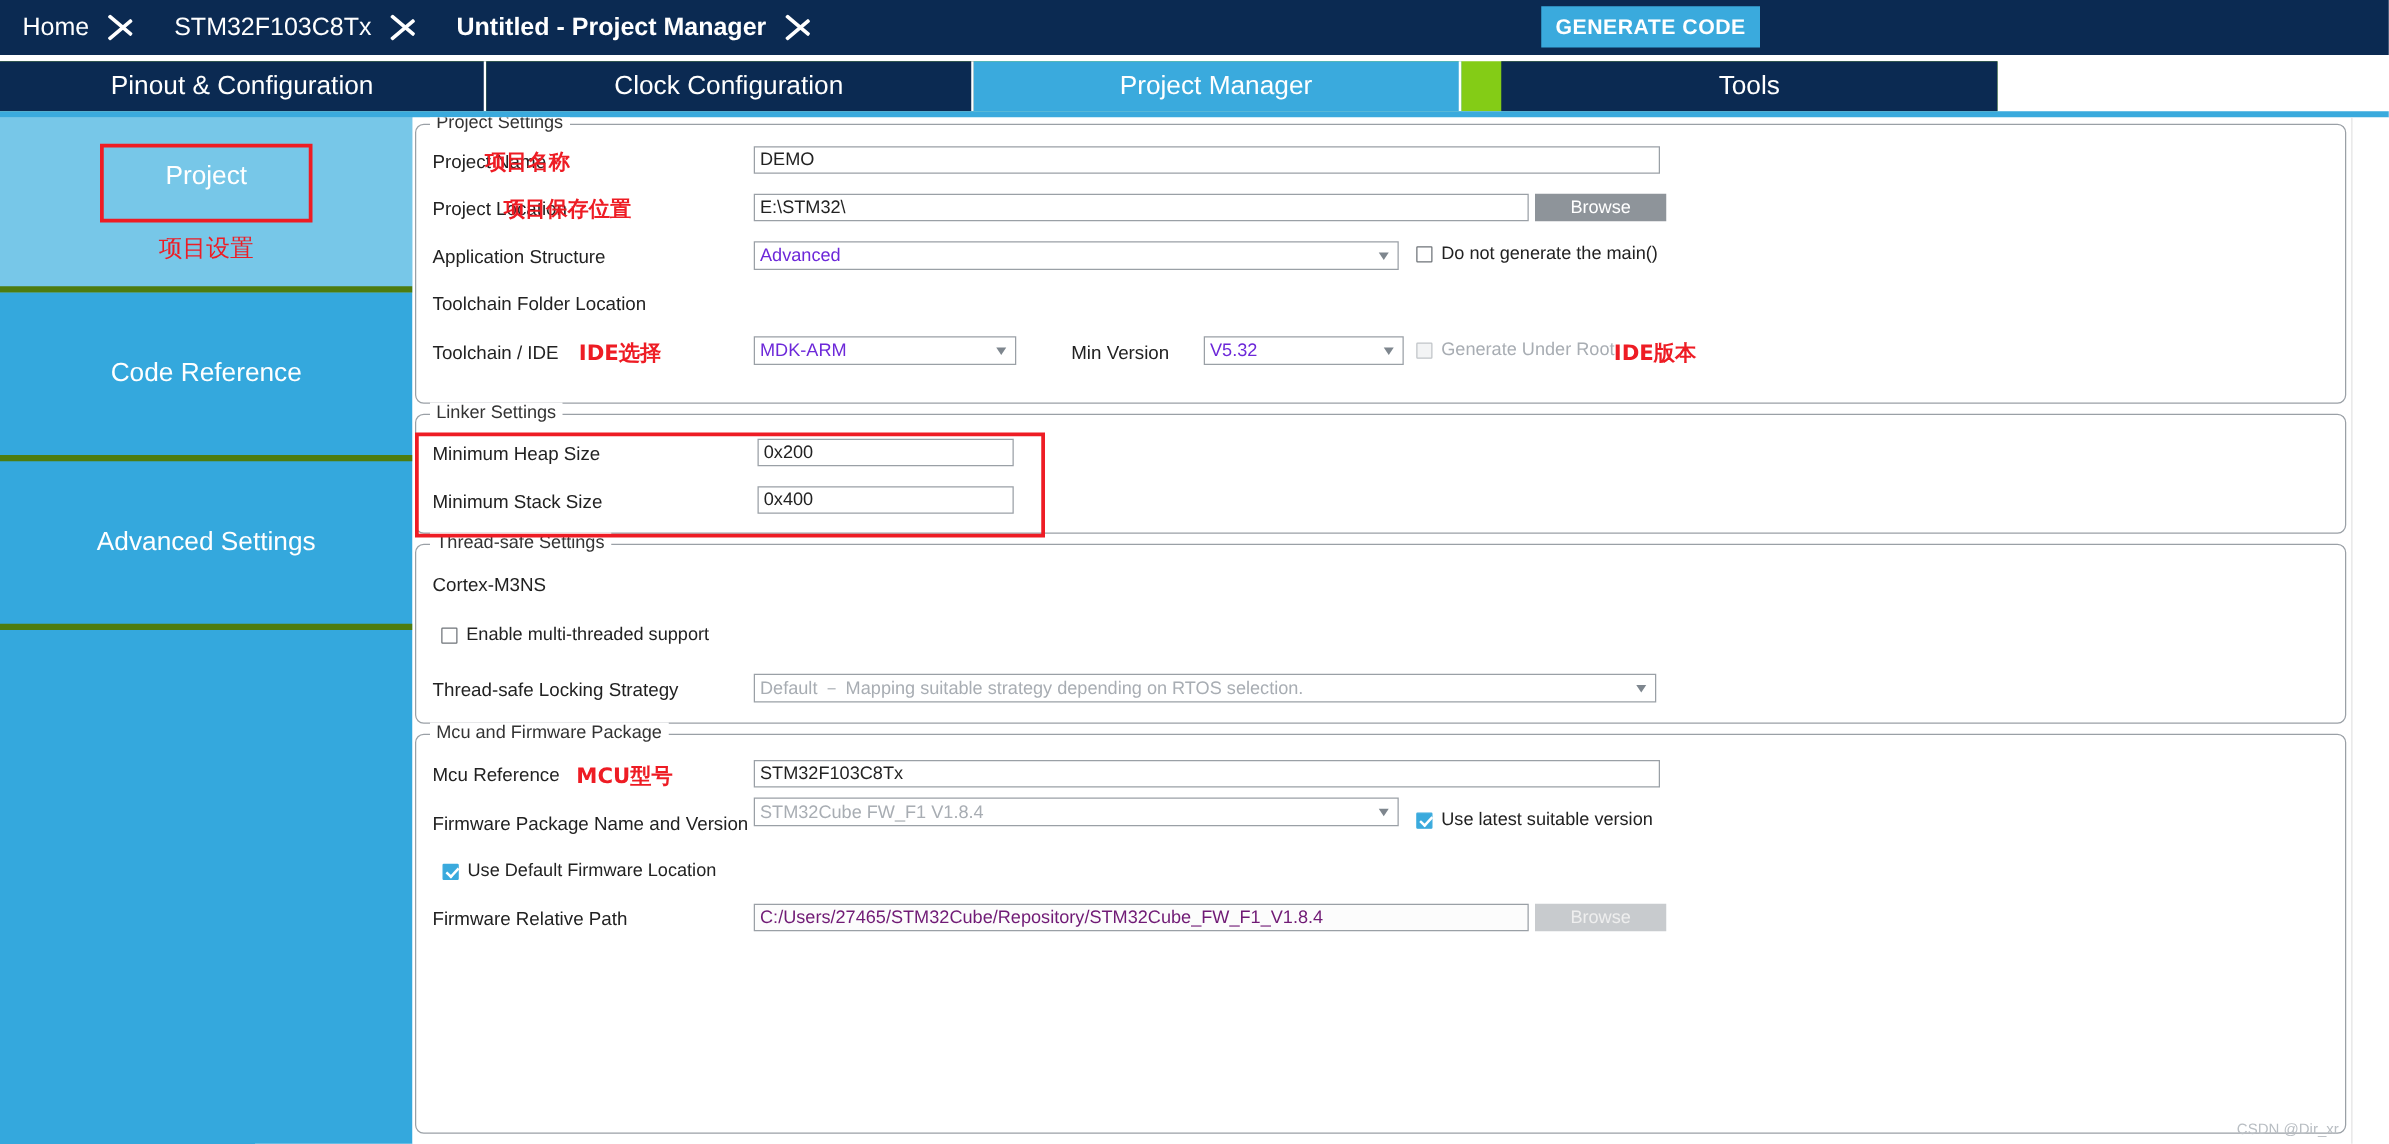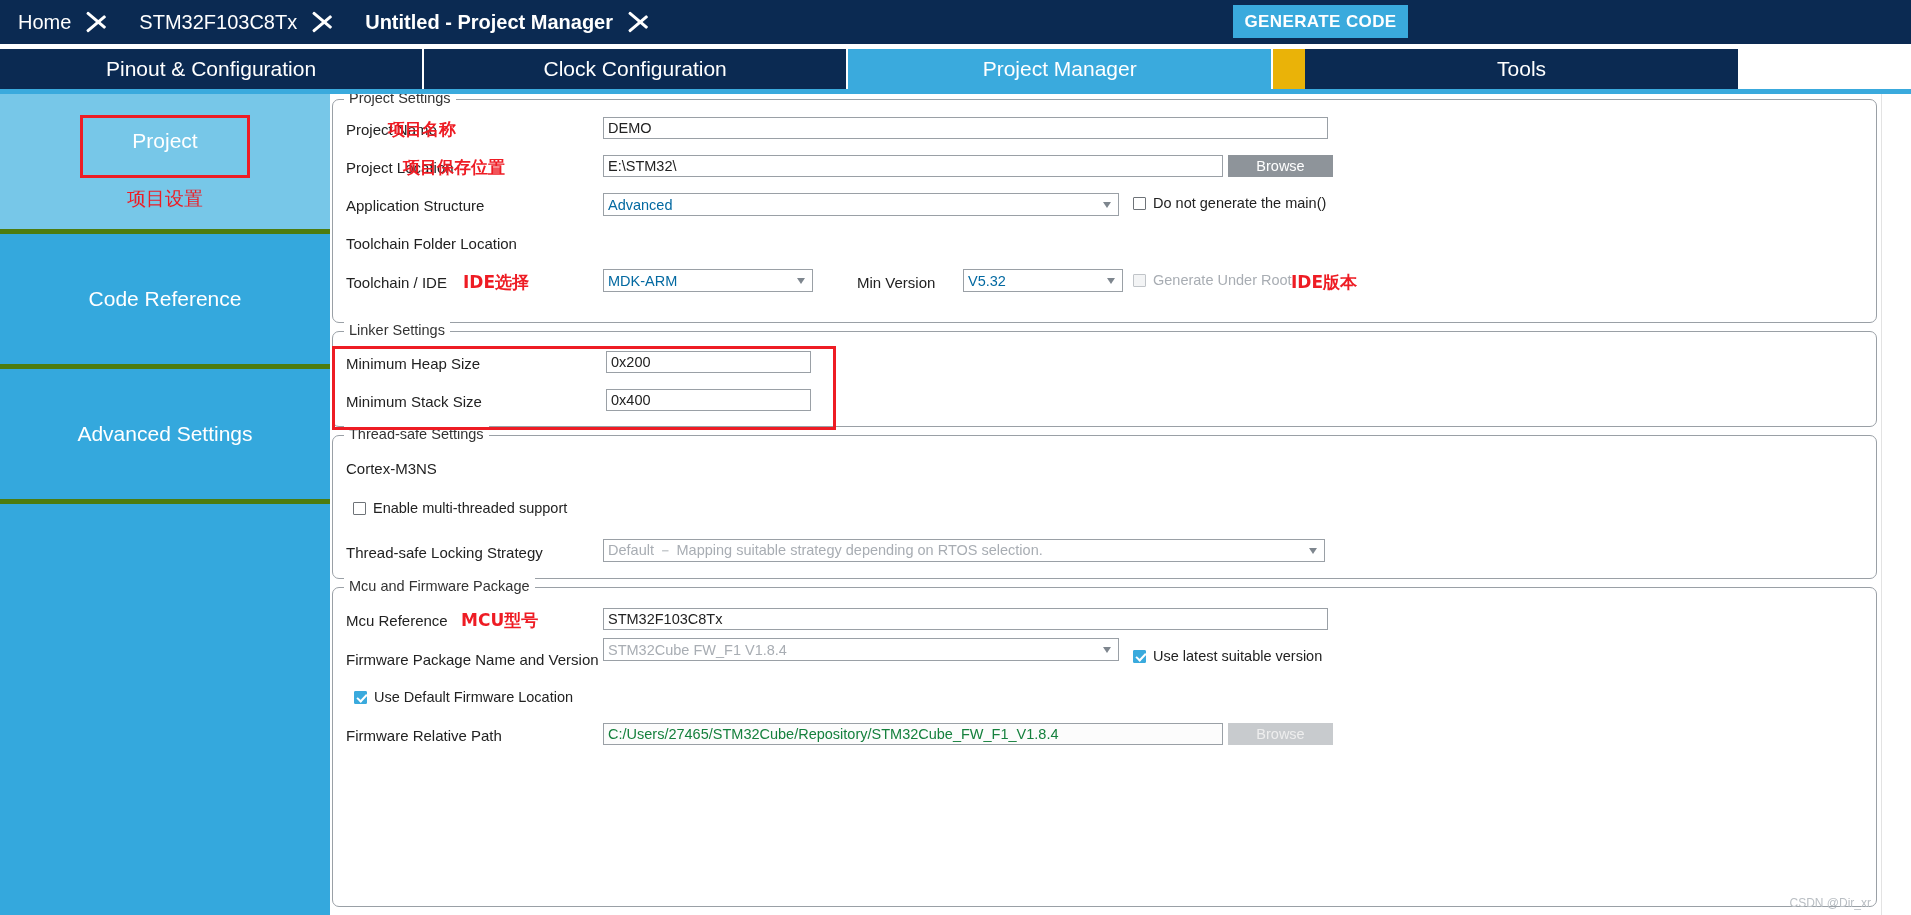--- a/index.html
+++ b/index.html
@@ -54,23 +54,23 @@
     font-size: 17px; font-weight: bold;
     letter-spacing: 0.4px;
     display: flex; align-items: center; justify-content: center;
     border: none; cursor: pointer;
     font-family: "Liberation Sans", sans-serif;
   }
 
   
   #tab-strip {
     position: absolute; left: 0; top: 49px;
-    width: 1738px; height: 40px;
+    width: 1598px; height: 40px;
     display: flex;
-    background: #eab308;
+    background: #84cc16;
   }
   .main-tab {
     height: 40px;
     background: #0b2a52;
     color: #ffffff;
     font-size: 21px;
     display: flex; align-items: center; justify-content: center;
     border-right: 2px solid #ffffff;
     cursor: pointer;
     white-space: nowrap;
@@ -180,29 +180,29 @@
     background: #ffffff;
     font-size: 14.5px;
     color: #222222;
     padding: 0 4px;
     line-height: 20px;
     display: flex; align-items: center;
     font-family: "Liberation Sans", sans-serif;
     overflow: hidden;
     white-space: nowrap;
   }
-  .tbox.dim { color: #15803d; background: #fcfcfc; }
+  .tbox.dim { color: #701a75; background: #fcfcfc; }
 
   .combo {
     position: absolute;
     height: 23px;
     border: 1px solid #9aa0a6;
     background: #ffffff;
     font-size: 14.5px;
-    color: #0369a1;
+    color: #6d28d9;
     padding: 0 22px 0 4px;
     display: flex; align-items: center;
     cursor: pointer;
     overflow: hidden;
     white-space: nowrap;
   }
   .combo.dim { color: #a8adb3; }
   .combo .arrow {
     position: absolute; right: 6px; top: 50%;
     margin-top: -3px;

